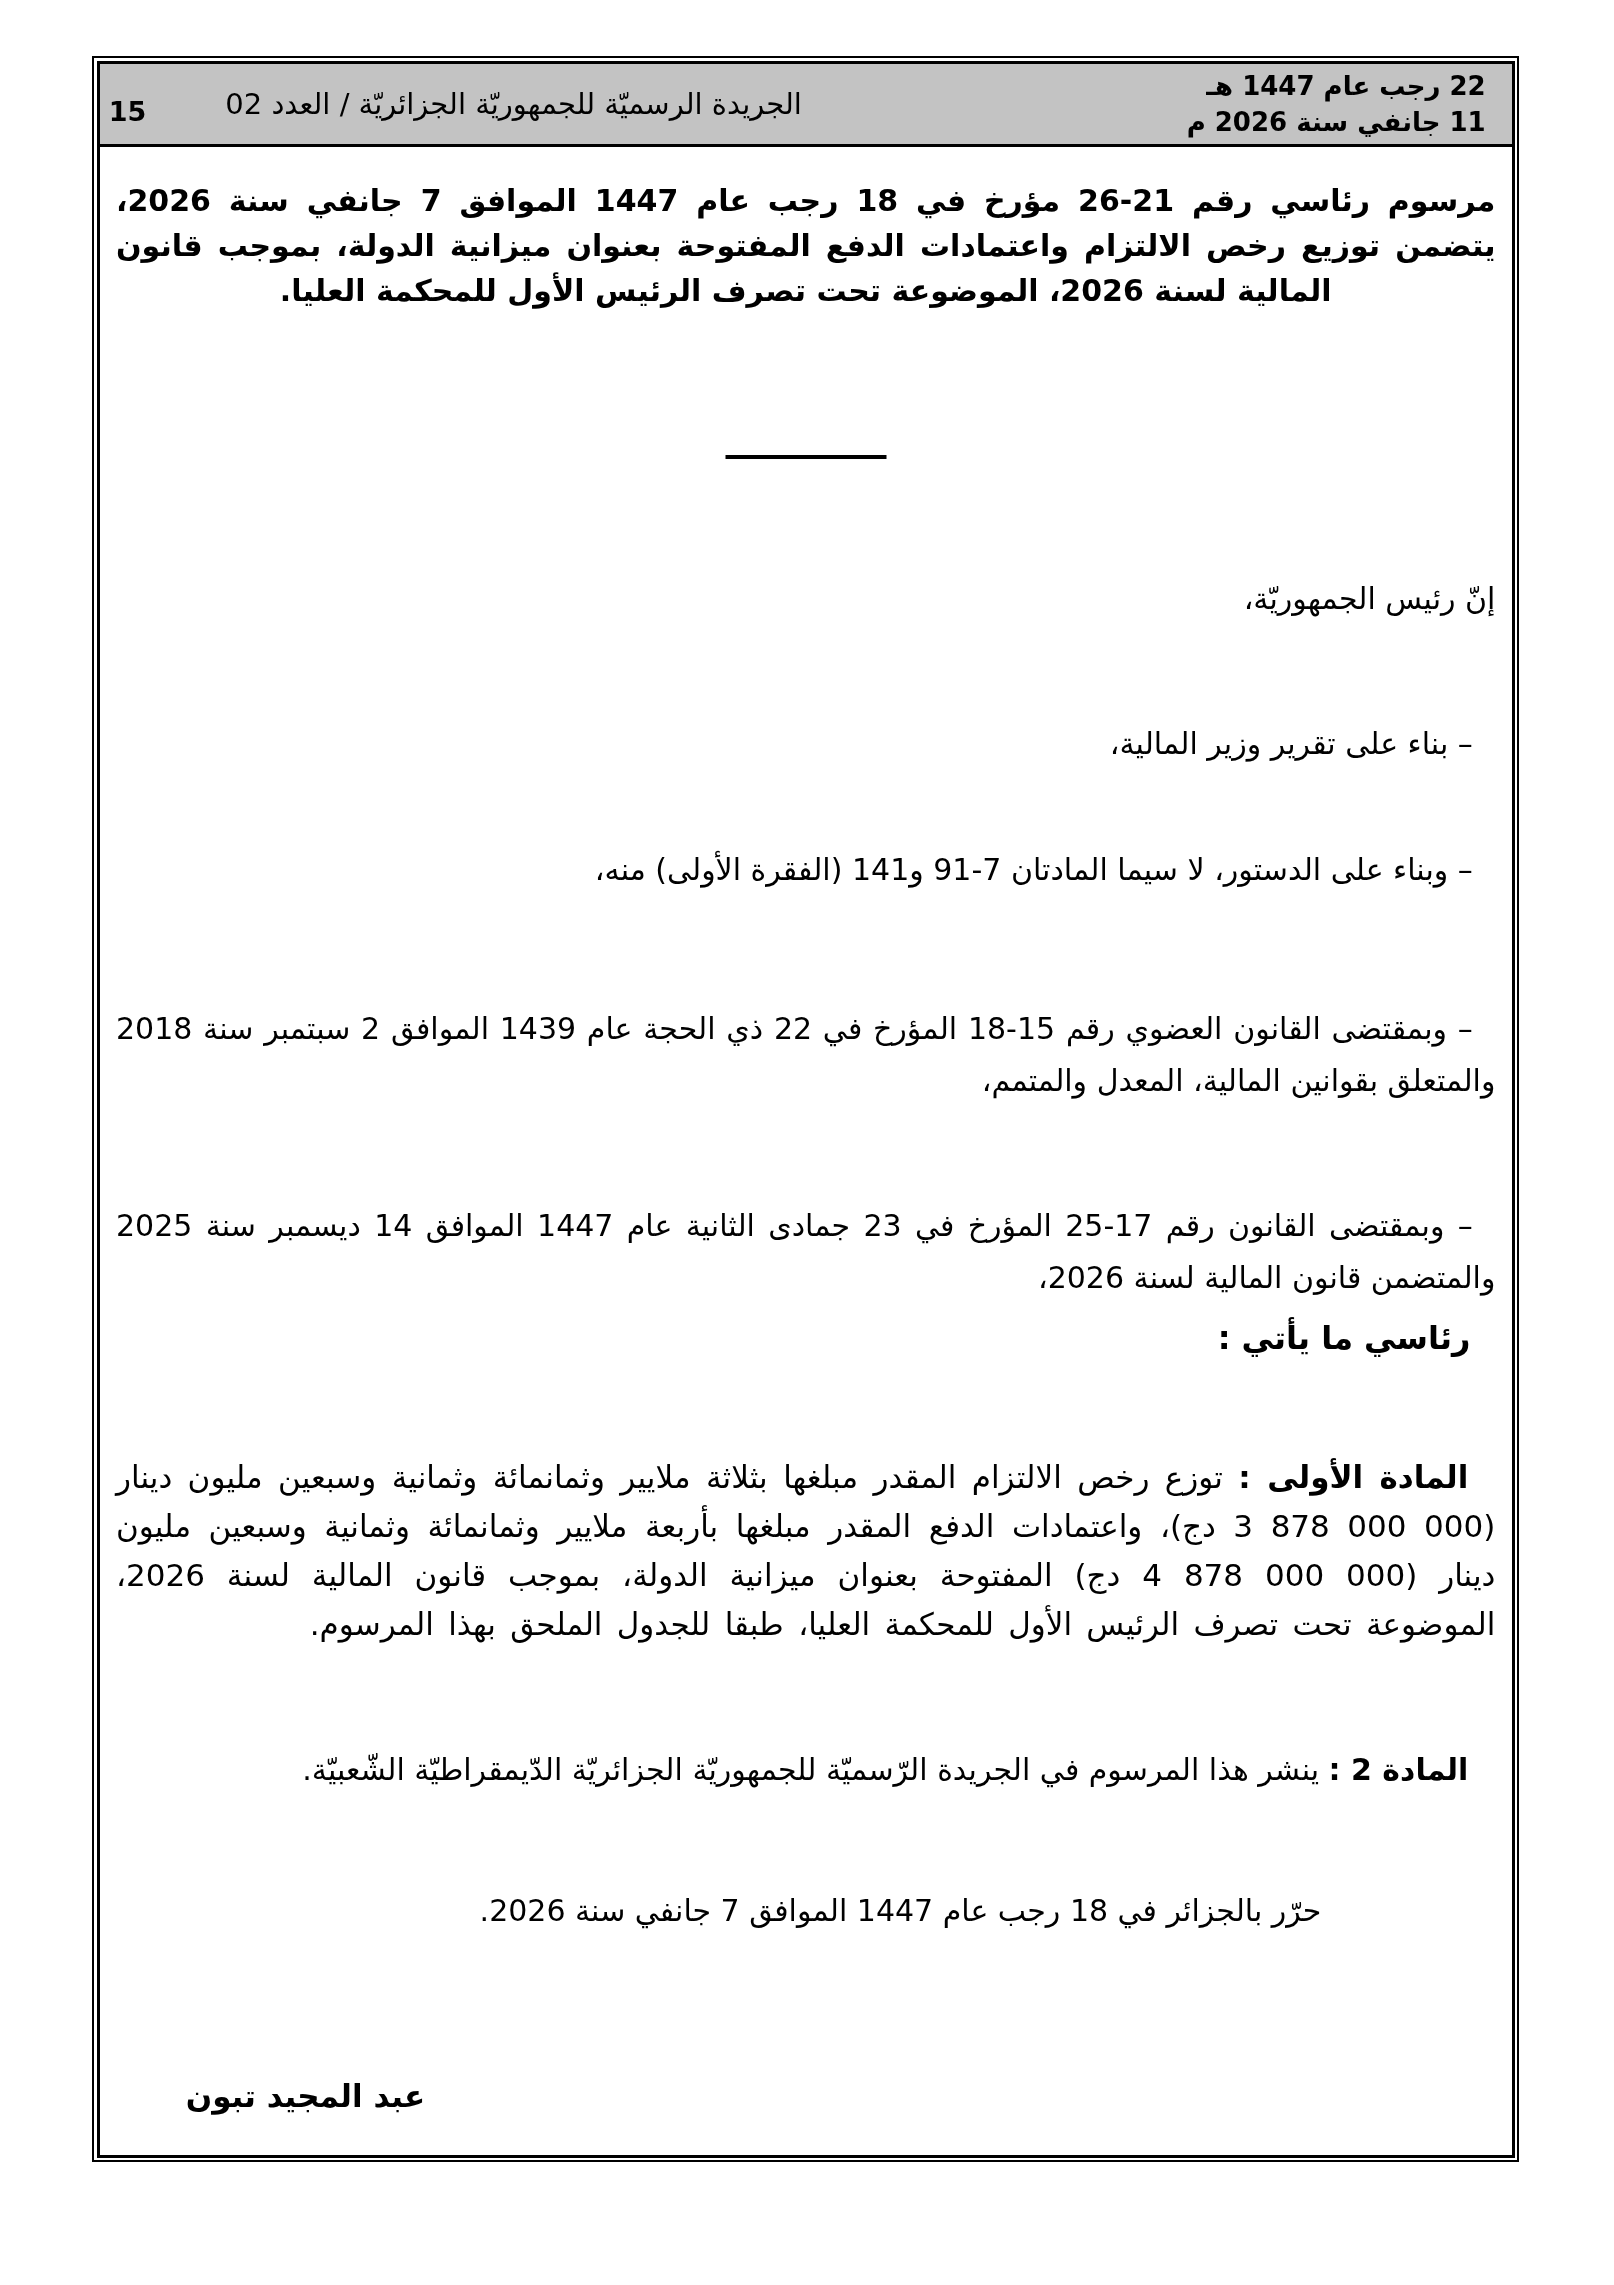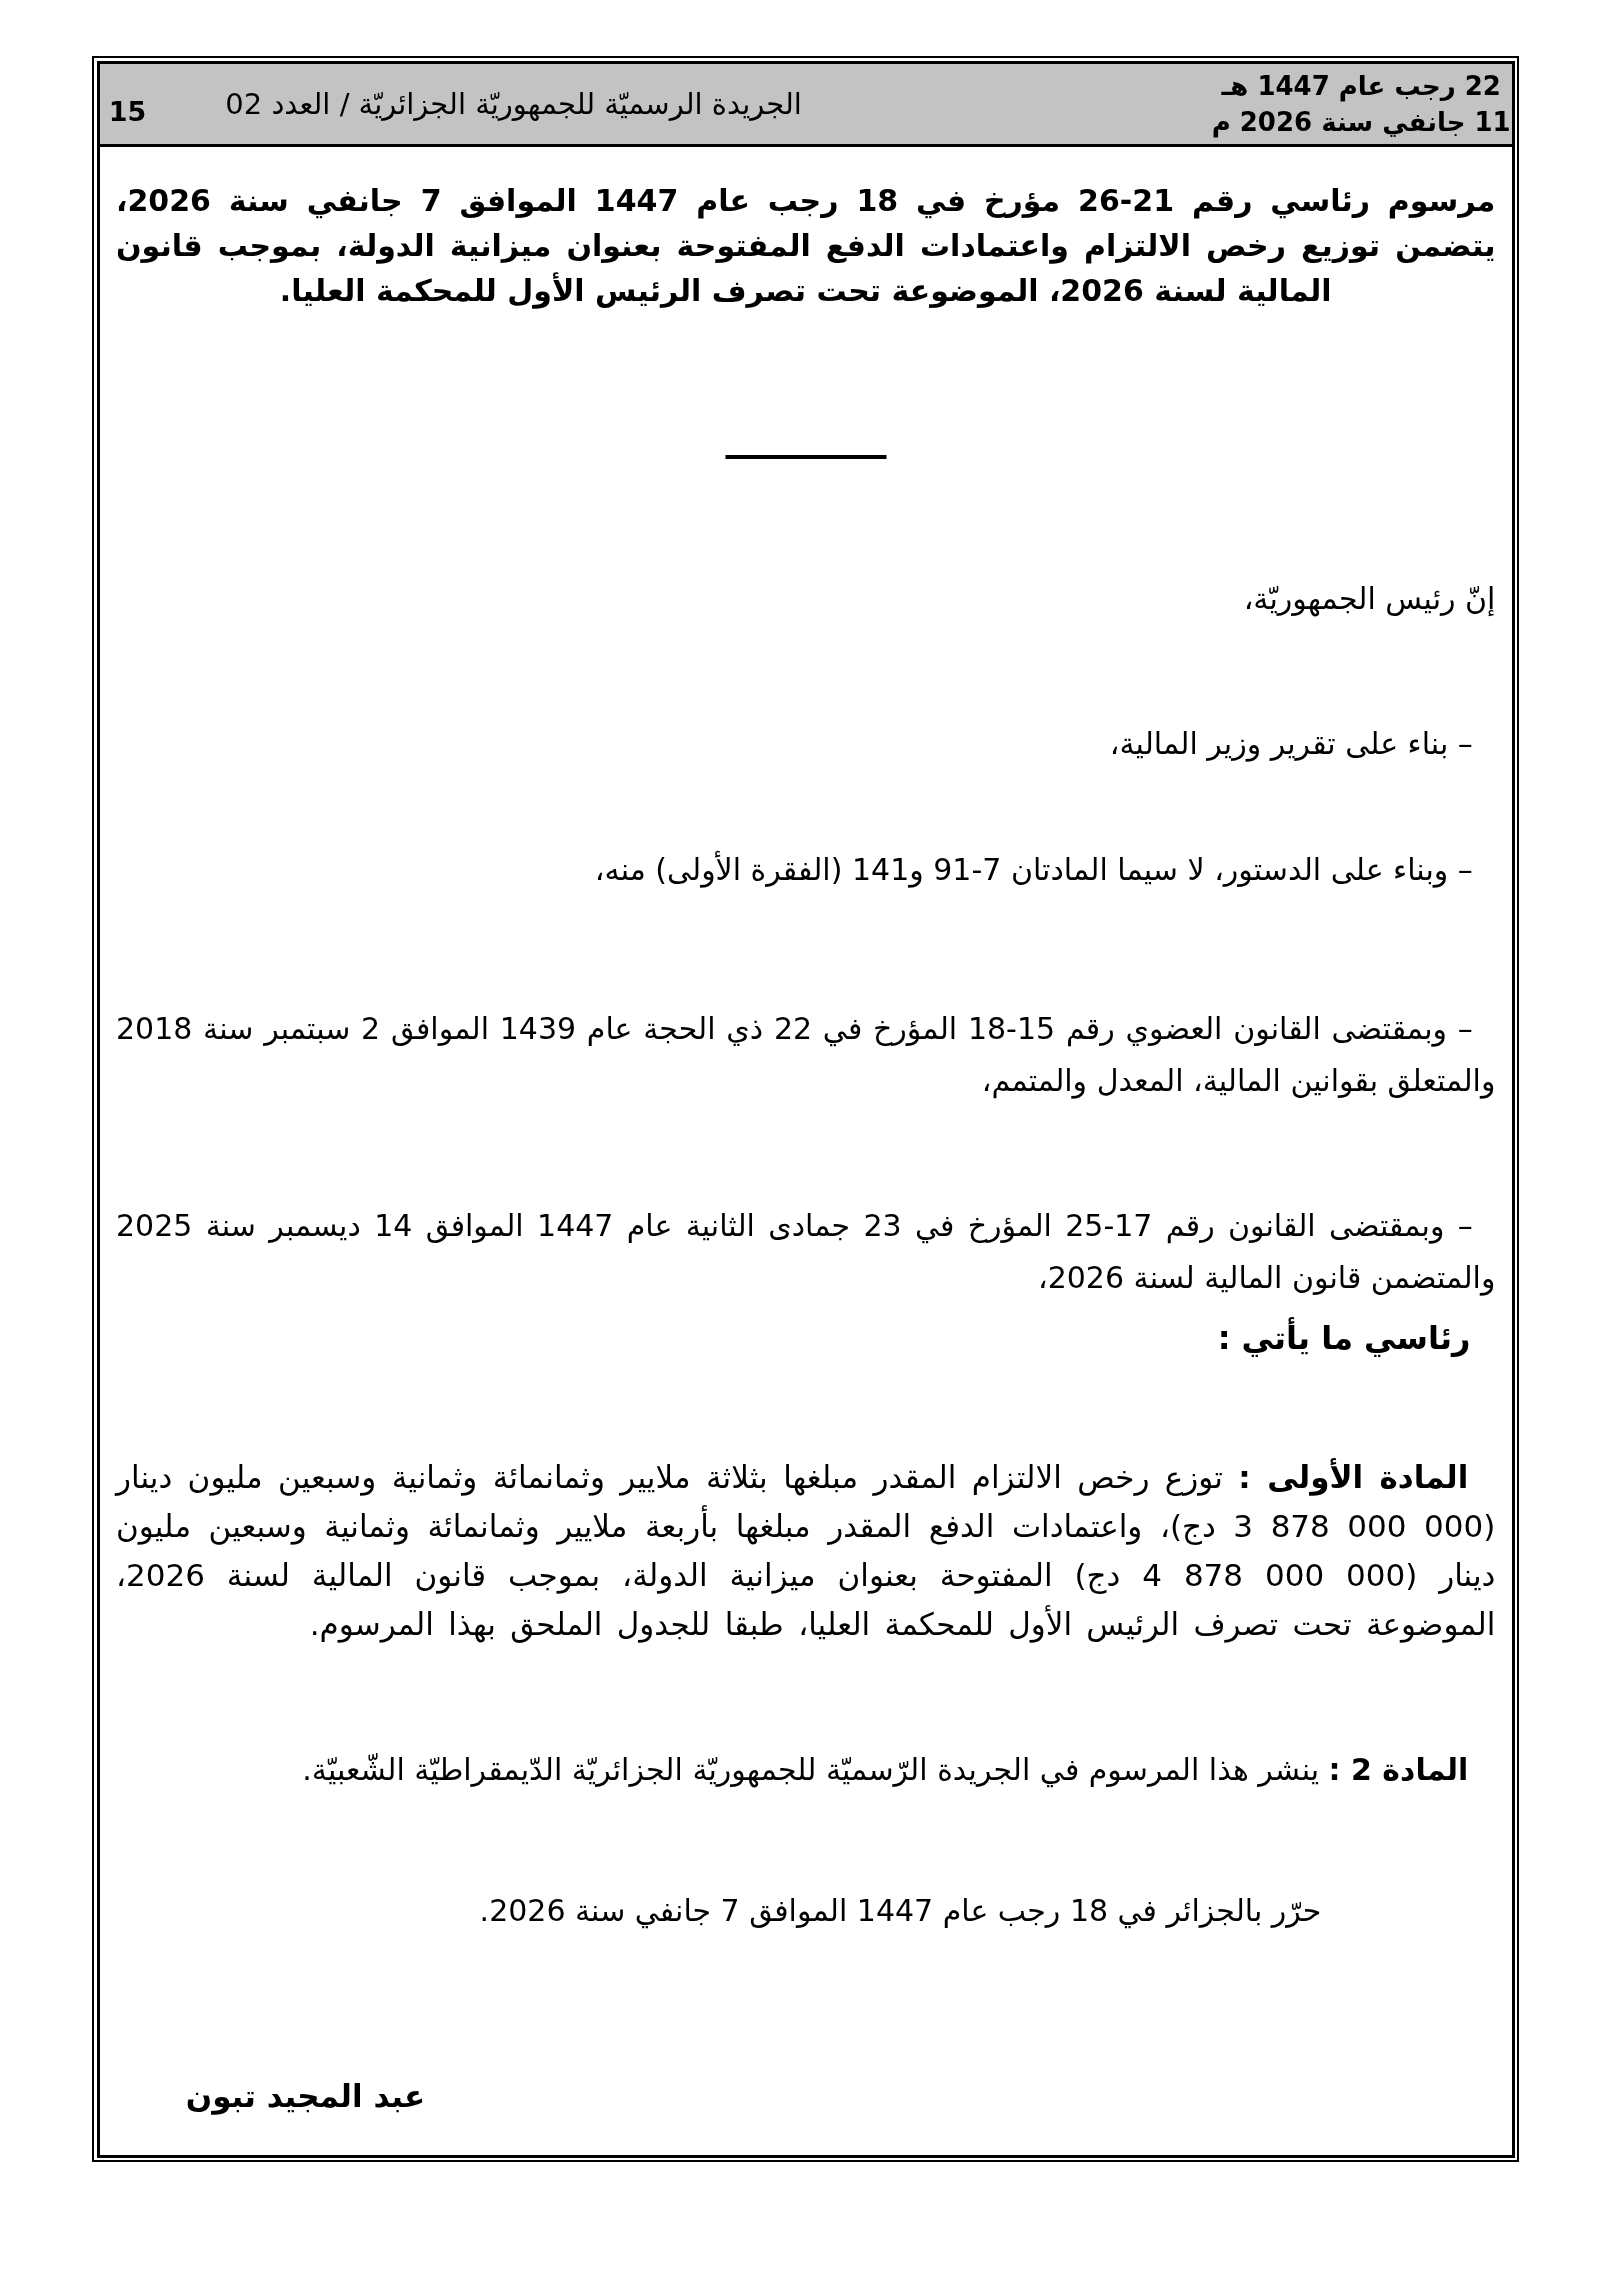--- a/index.html
+++ b/index.html
@@ -25,21 +25,21 @@
 
   
   .header-bar {
     height: 80px; flex: 0 0 80px;
     background: #c3c3c3;
     border-bottom: 3.6px solid #000;
     display: flex; align-items: center;
     direction: rtl;
   }
   .dates {
-    padding-right: 1px; text-align: center;
+    padding-right: 26px; text-align: right;
     font-weight: bold; font-size: 26px; line-height: 36px;
     white-space: nowrap;
   }
   .journal-title {
     flex: 1; text-align: left;
     font-weight: normal; font-size: 29px;
     padding-left: 36px;
   }
   .page-number {
     direction: ltr;

